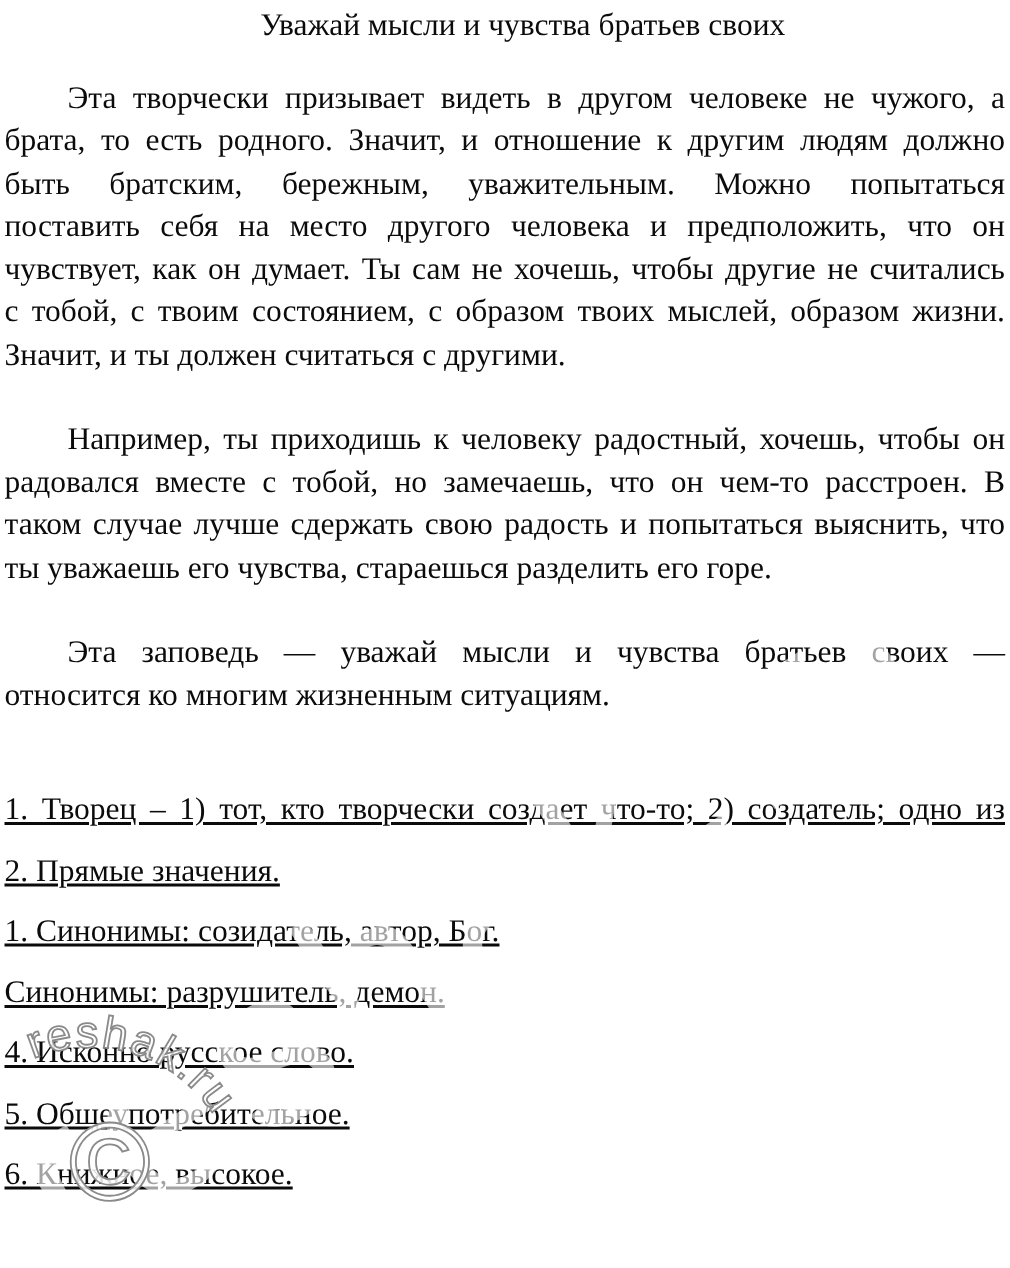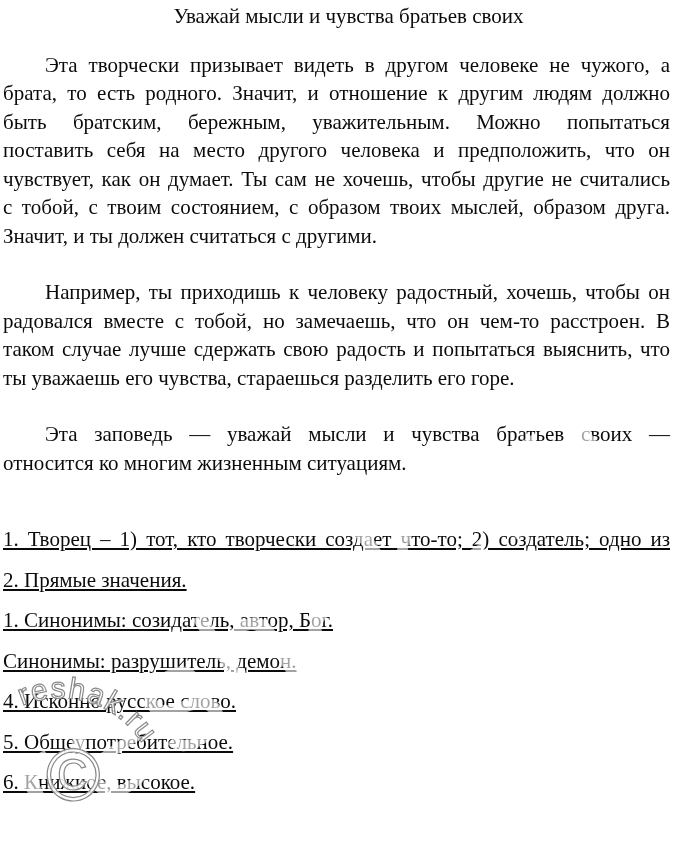--- a/index.html
+++ b/index.html
@@ -66,21 +66,21 @@
 <body>
 
 <div class="title">Уважай мысли и чувства братьев своих</div>
 
 <div class="para">
   <div class="ln full ind">Эта творчески призывает видеть в другом человеке не чужого, а</div>
   <div class="ln full">брата, то есть родного. Значит, и отношение к другим людям должно</div>
   <div class="ln full">быть братским, бережным, уважительным. Можно попытаться</div>
   <div class="ln full">поставить себя на место другого человека и предположить, что он</div>
   <div class="ln full">чувствует, как он думает. Ты сам не хочешь, чтобы другие не считались</div>
-  <div class="ln full">с тобой, с твоим состоянием, с образом твоих мыслей, образом друга.</div>
+  <div class="ln full">с тобой, с твоим состоянием, с образом твоих мыслей, образом жизни.</div>
   <div class="ln">Значит, и ты должен считаться с другими.</div>
 </div>
 
 <div class="para">
   <div class="ln full ind">Например, ты приходишь к человеку радостный, хочешь, чтобы он</div>
   <div class="ln full">радовался вместе с тобой, но замечаешь, что он чем-то расстроен. В</div>
   <div class="ln full">таком случае лучше сдержать свою радость и попытаться выяснить, что</div>
   <div class="ln">ты уважаешь его чувства, стараешься разделить его горе.</div>
 </div>
 

